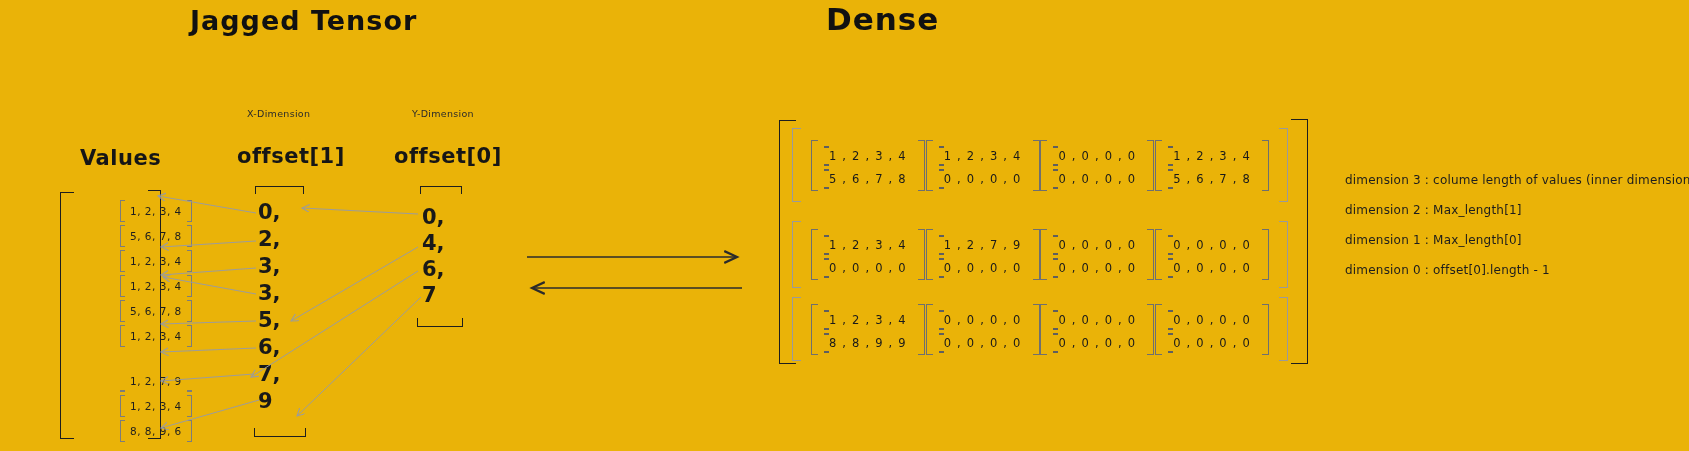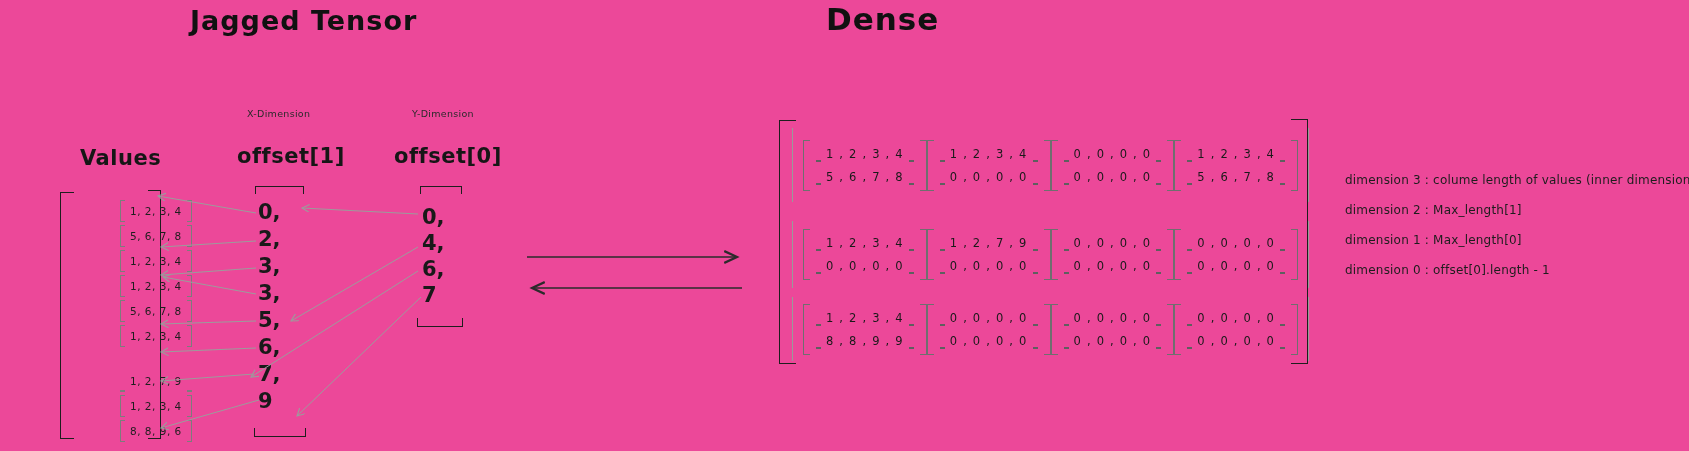--- a/index.html
+++ b/index.html
@@ -1,17 +1,17 @@
 <!DOCTYPE html>
 <html><head>
 <meta charset="utf-8">
 <style>
   html,body{margin:0;padding:0;background:#fff;}
   .canvas{
-    position:relative; width:1689px; height:451px; background:#ec4899;
+    position:relative; width:1689px; height:451px; background:#eab308;
     font-family:"DejaVu Sans", sans-serif; color:#1e1e1e; overflow:hidden;
   }
   .abs{position:absolute;}
   .title{font-weight:700; color:#111; letter-spacing:1px;}
   .jagged-title{left:190px; top:5px; font-size:27px;}
   .dense-title{left:826px; top:1px; font-size:31px;}
   .col-label{font-size:21px; font-weight:600; color:#161616; letter-spacing:.5px;}
   .dim-label{font-size:9.5px; color:#2a2a2a; letter-spacing:.3px;}
 
   
@@ -42,21 +42,21 @@
   .drow{display:flex; align-items:center; justify-content:space-between;}
   .rb{align-self:stretch; width:8px;}
   .rb.l{border-left:1.4px solid #9a9a9a; border-top:1.4px solid #9a9a9a; border-bottom:1.4px solid #9a9a9a;}
   .rb.r{border-right:1.4px solid #9a9a9a; border-top:1.4px solid #9a9a9a; border-bottom:1.4px solid #9a9a9a;}
   .mats{flex:1; display:flex; justify-content:space-between; padding:0 10px; align-self:stretch; align-items:center;}
   .matrix{display:flex; align-items:stretch;}
   .mb{width:6px;}
   .mb.l{border-left:1.3px solid #6f6f6f; border-top:1.3px solid #6f6f6f; border-bottom:1.3px solid #6f6f6f;}
   .mb.r{border-right:1.3px solid #6f6f6f; border-top:1.3px solid #6f6f6f; border-bottom:1.3px solid #6f6f6f;}
   .mrows{display:flex; flex-direction:column; gap:7px; padding:6px 6px;}
-  .vec{display:flex; align-items:flex-end; height:16px;}
+  .vec{display:flex; align-items:flex-start; height:16px;flex-direction:column;}
   .vec .txt{font-size:11.5px; font-weight:500; line-height:16px; letter-spacing:1.2px; padding:0 5px; white-space:nowrap; color:#1a1a1a;}
   .vec .sb.l,.vec .sb.r{border-color:#5f5f5f;}
 
   
   .ann{left:1345px; top:165px; font-size:12px; color:#1d1d1d;}
   .ann .line{height:30px; line-height:30px; white-space:nowrap; letter-spacing:.2px;}
 
   svg.arrows{position:absolute; left:0; top:0; pointer-events:none;}
 </style>
 </head>

